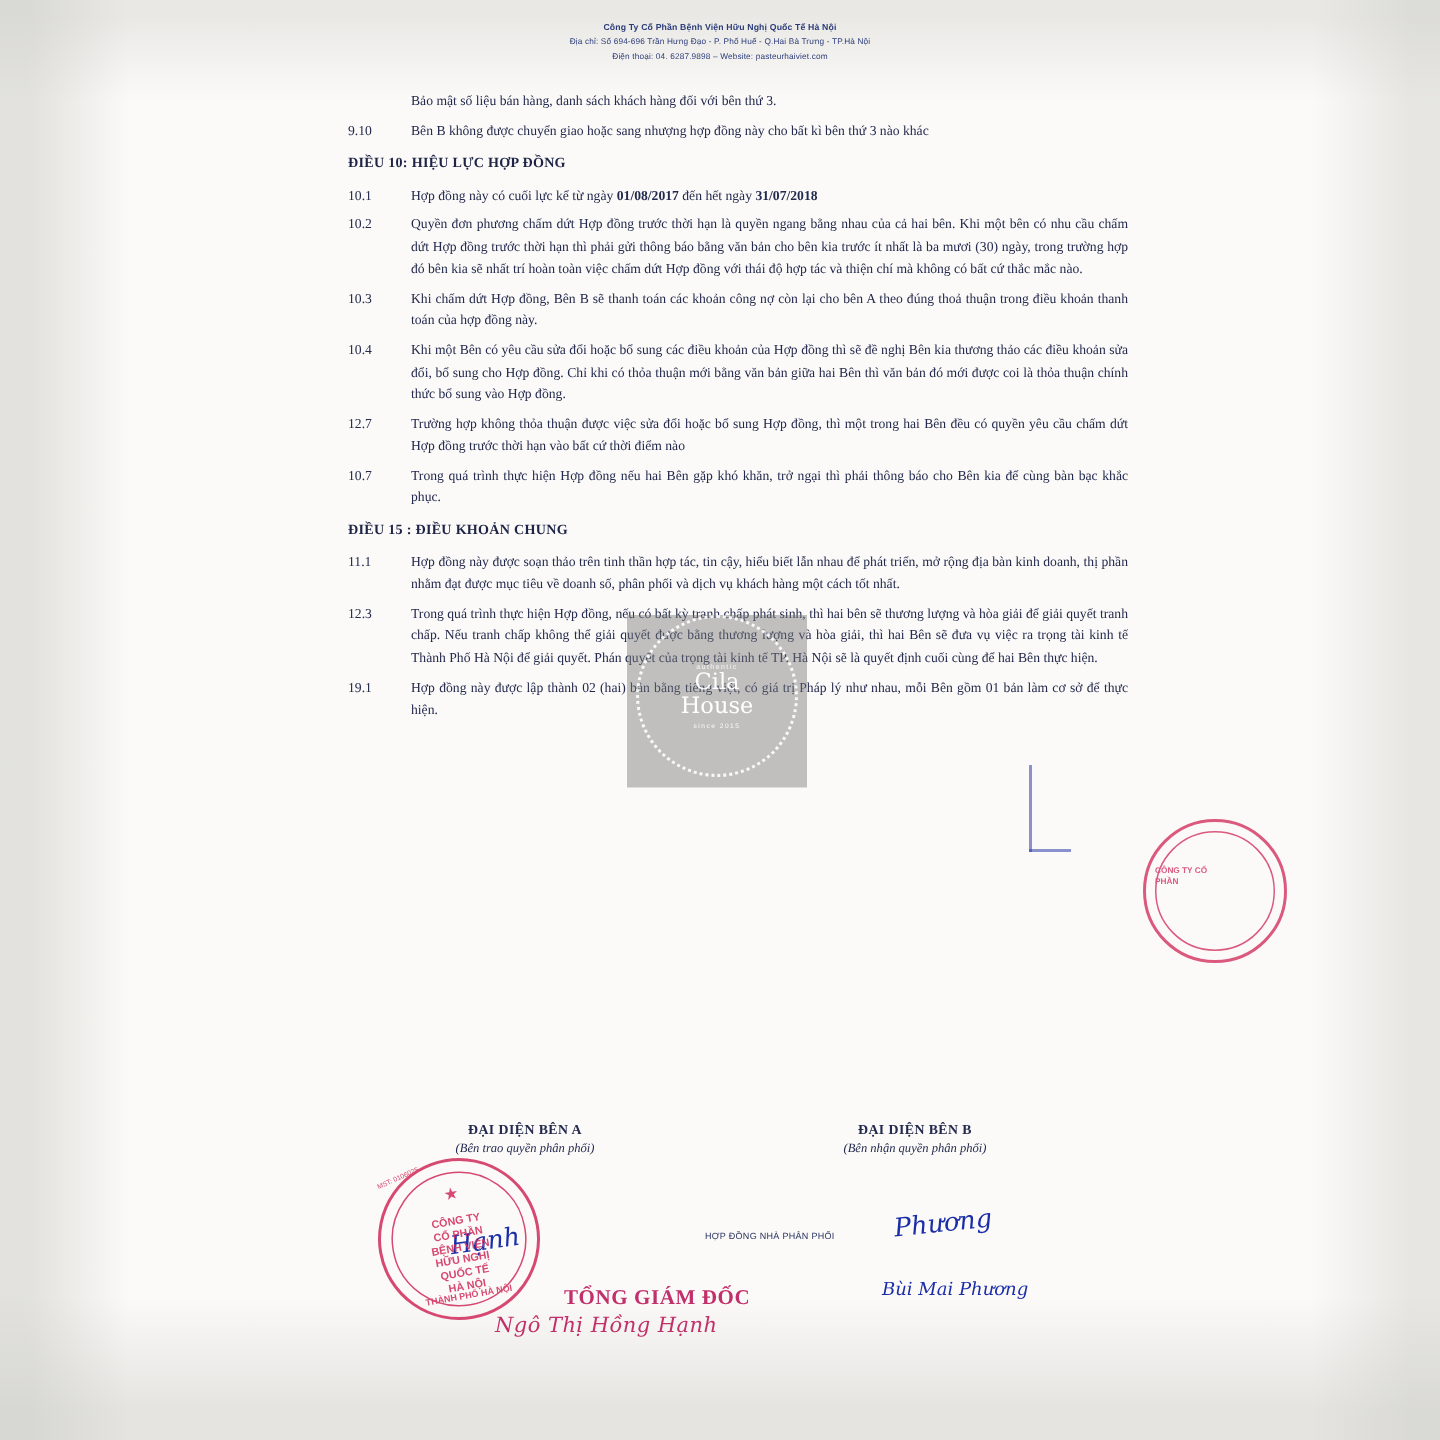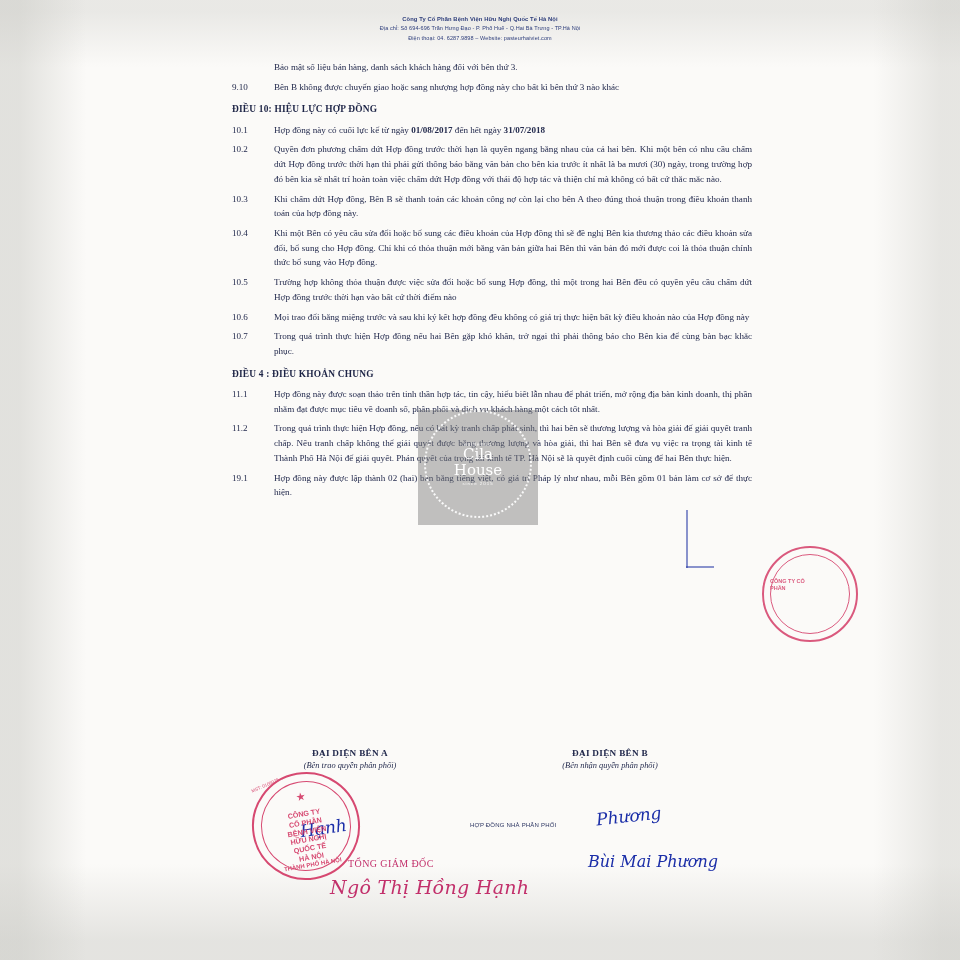--- a/index.html
+++ b/index.html
@@ -90,32 +90,32 @@
   .sig-note{
     position:absolute;
     left:470px;top:822px;
     font-size:6px;
     color:#2a3360;
     font-family:"Liberation Sans", sans-serif;
     letter-spacing:.2px;
   }
   #nameA{
     position:absolute;left:330px;top:876px;
-    font-size:19px;color:#c2306b;
+    font-size:14px;color:#c2306b;
     font-family:"DejaVu Serif", serif;font-style:italic;
     letter-spacing:.3px;
   }
   #titleA{
-    position:absolute;left:348px;top:858px;
-    font-size:10px;color:#c2306b;font-weight:normal;
+    position:absolute;left:376px;top:858px;
+    font-size:14px;color:#c2306b;font-weight:bold;
     letter-spacing:.4px;
   }
   #nameB{
     position:absolute;left:588px;top:852px;
-    font-size:16px;color:#1b2ea8;
+    font-size:12px;color:#1b2ea8;
     font-family:"DejaVu Serif", serif;font-style:italic;
   }
   #scribbleA{
     position:absolute;left:300px;top:818px;
     font-size:17px;color:#1b2ea8;
     font-family:"DejaVu Serif", serif;font-style:italic;
     transform:rotate(-8deg);
   }
   #scribbleB{
     position:absolute;left:596px;top:806px;
@@ -226,40 +226,36 @@
       </div>
       <div class="para">
         <div class="num">10.3</div>
         <div class="txt">Khi chấm dứt Hợp đồng, Bên B sẽ thanh toán các khoản công nợ còn lại cho bên A theo đúng thoả thuận trong điều khoản thanh toán của hợp đồng này.</div>
       </div>
       <div class="para">
         <div class="num">10.4</div>
         <div class="txt">Khi một Bên có yêu cầu sửa đổi hoặc bổ sung các điều khoản của Hợp đồng thì sẽ đề nghị Bên kia thương thảo các điều khoản sửa đổi, bổ sung cho Hợp đồng. Chỉ khi có thỏa thuận mới bằng văn bản giữa hai Bên thì văn bản đó mới được coi là thỏa thuận chính thức bổ sung vào Hợp đồng.</div>
       </div>
       <div class="para">
-        <div class="num">10.5</div>
+        <div class="num">12.7</div>
         <div class="txt">Trường hợp không thỏa thuận được việc sửa đổi hoặc bổ sung Hợp đồng, thì một trong hai Bên đều có quyền yêu cầu chấm dứt Hợp đồng trước thời hạn vào bất cứ thời điểm nào</div>
-      </div>
-      <div class="para">
-        <div class="num">10.6</div>
-        <div class="txt">Mọi trao đổi bằng miệng trước và sau khi ký kết hợp đồng đều không có giá trị thực hiện bất kỳ điều khoản nào của Hợp đồng này</div>
       </div>
       <div class="para">
         <div class="num">10.7</div>
         <div class="txt">Trong quá trình thực hiện Hợp đồng nếu hai Bên gặp khó khăn, trở ngại thì phải thông báo cho Bên kia để cùng bàn bạc khắc phục.</div>
       </div>
 
-      <div class="heading">ĐIỀU 4 : ĐIỀU KHOẢN CHUNG</div>
+      <div class="heading">ĐIỀU 15 : ĐIỀU KHOẢN CHUNG</div>
 
       <div class="para">
         <div class="num">11.1</div>
         <div class="txt">Hợp đồng này được soạn thảo trên tinh thần hợp tác, tin cậy, hiểu biết lẫn nhau để phát triển, mở rộng địa bàn kinh doanh, thị phần nhằm đạt được mục tiêu về doanh số, phân phối và dịch vụ khách hàng một cách tốt nhất.</div>
       </div>
       <div class="para">
-        <div class="num">11.2</div>
+        <div class="num">12.3</div>
         <div class="txt">Trong quá trình thực hiện Hợp đồng, nếu có bất kỳ tranh chấp phát sinh, thì hai bên sẽ thương lượng và hòa giải để giải quyết tranh chấp. Nếu tranh chấp không thể giải quyết được bằng thương lượng và hòa giải, thì hai Bên sẽ đưa vụ việc ra trọng tài kinh tế Thành Phố Hà Nội để giải quyết. Phán quyết của trọng tài kinh tế TP. Hà Nội sẽ là quyết định cuối cùng để hai Bên thực hiện.</div>
       </div>
       <div class="para">
         <div class="num">19.1</div>
         <div class="txt">Hợp đồng này được lập thành 02 (hai) bản bằng tiếng việt, có giá trị Pháp lý như nhau, mỗi Bên gồm 01 bản làm cơ sở để thực hiện.</div>
       </div>
     </div>
 
     <div class="sig" id="sigA">
       <div class="t">ĐẠI DIỆN BÊN A</div>

